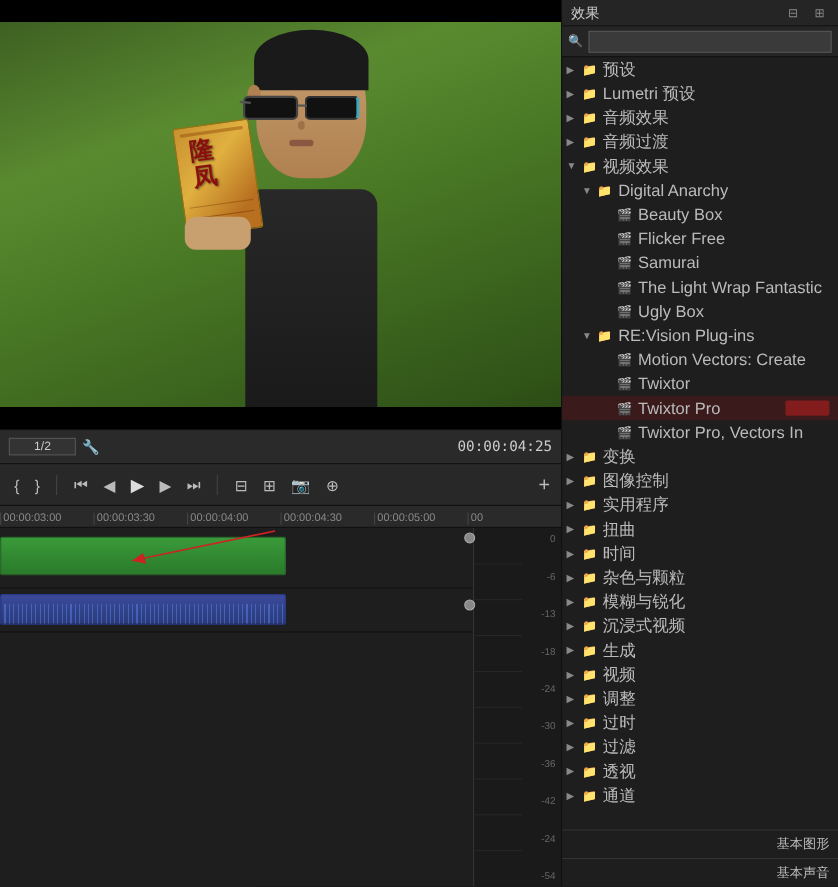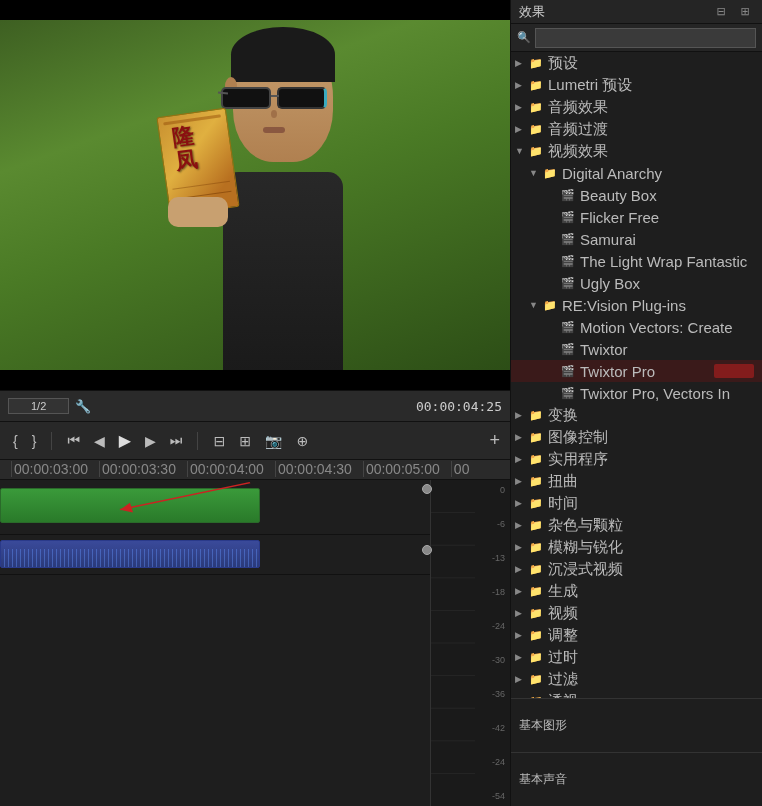--- a/index.html
+++ b/index.html
@@ -122,25 +122,24 @@
     }
 
     .ruler-marks {
       display: flex;
       width: 100%;
     }
 
     .ruler-mark {
       flex: 1;
       text-align: left;
-      font-size: 14px;
+      font-size: 10px;
       color: #888;
       padding-left: 2px;
       border-left: 1px solid #444;
-      margin-left: 11px;
     }
 
     .timeline-tracks {
       position: relative;
       height: calc(100% - 20px);
     }
 
     
     .track-lane {
       position: relative;
@@ -346,25 +345,26 @@
     .tree-item .label {
       font-size: 15px;
     }
 
     
     .indent-1 { padding-left: 18px; }
     .indent-2 { padding-left: 36px; }
 
     
     .bottom-section {
-      padding: 18px 8px;
+      padding: 4px 8px;
       font-size: 12px;
       color: #bbb;
       border-top: 1px solid #333;
       cursor: pointer;
+      text-align: right;
     }
 
     
     .arrow-svg {
       position: absolute;
       top: 0;
       left: 0;
       width: 100%;
       height: 100%;
       pointer-events: none;

